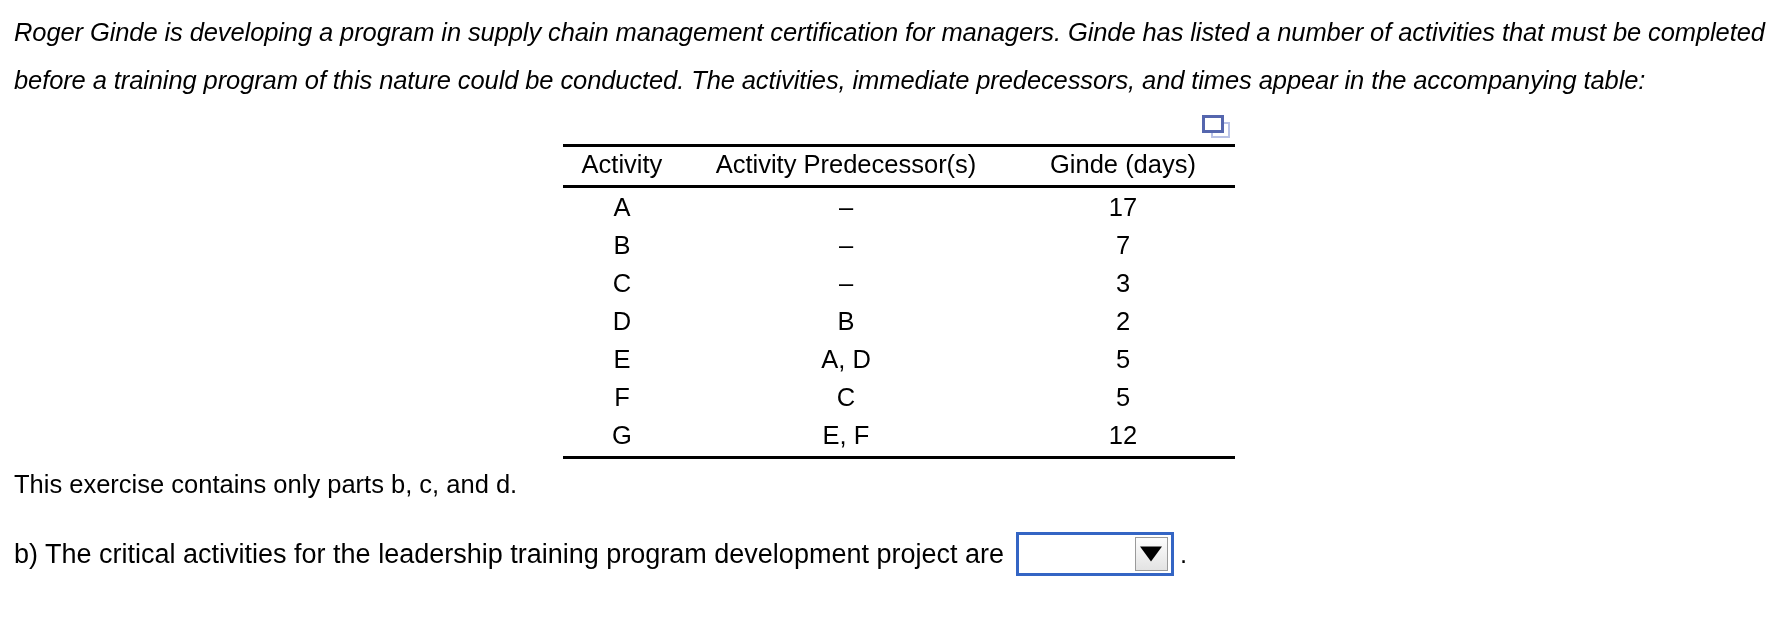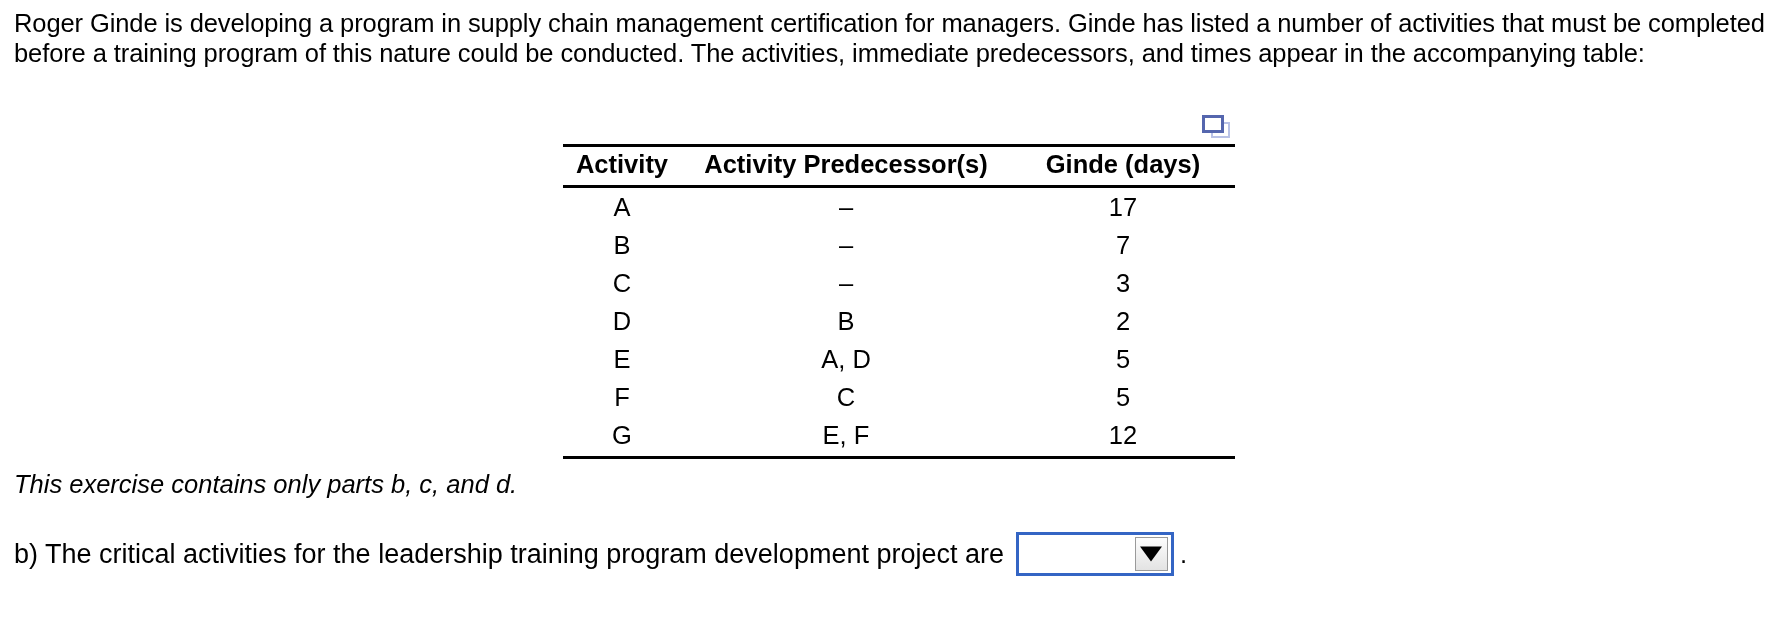--- a/index.html
+++ b/index.html
@@ -16,23 +16,24 @@
     position: relative;
   }
 
   
   .intro {
     position: absolute;
     left: 14px;
     top: 8px;
     width: 1752px;
     font-size: 25.5px;
-    line-height: 30px;
+    line-height: 48px;
     color: #000000;
     letter-spacing: -0.1px;
+    font-style: italic;
   }
 
   
   .popout-icon {
     position: absolute;
     left: 1199px;
     top: 112px;
     width: 34px;
     height: 30px;
     cursor: pointer;
@@ -65,21 +66,21 @@
     top: 144px;
     width: 672px;
   }
   table.activity-table {
     border-collapse: collapse;
     width: 672px;
     font-size: 25.5px;
     color: #000000;
   }
   table.activity-table thead th {
-    font-weight: bold;
+    font-weight: normal;
     font-size: 25.5px;
     padding: 3px 0 6px 0;
     text-align: center;
     border-top: 3px solid #000000;
     border-bottom: 3px solid #000000;
     white-space: nowrap;
   }
   table.activity-table tbody td {
     text-align: center;
     padding: 3px 0 3px 0;
@@ -93,21 +94,20 @@
   .col-activity  { width: 118px; }
   .col-pred      { width: 330px; }
   .col-time      { width: 224px; }
 
   
   .note-italic {
     position: absolute;
     left: 14px;
     top: 470px;
     font-size: 25.5px;
-    font-style: italic;
     color: #000000;
     white-space: nowrap;
   }
 
   
   .question-row {
     position: absolute;
     left: 14px;
     top: 532px;
     display: flex;

